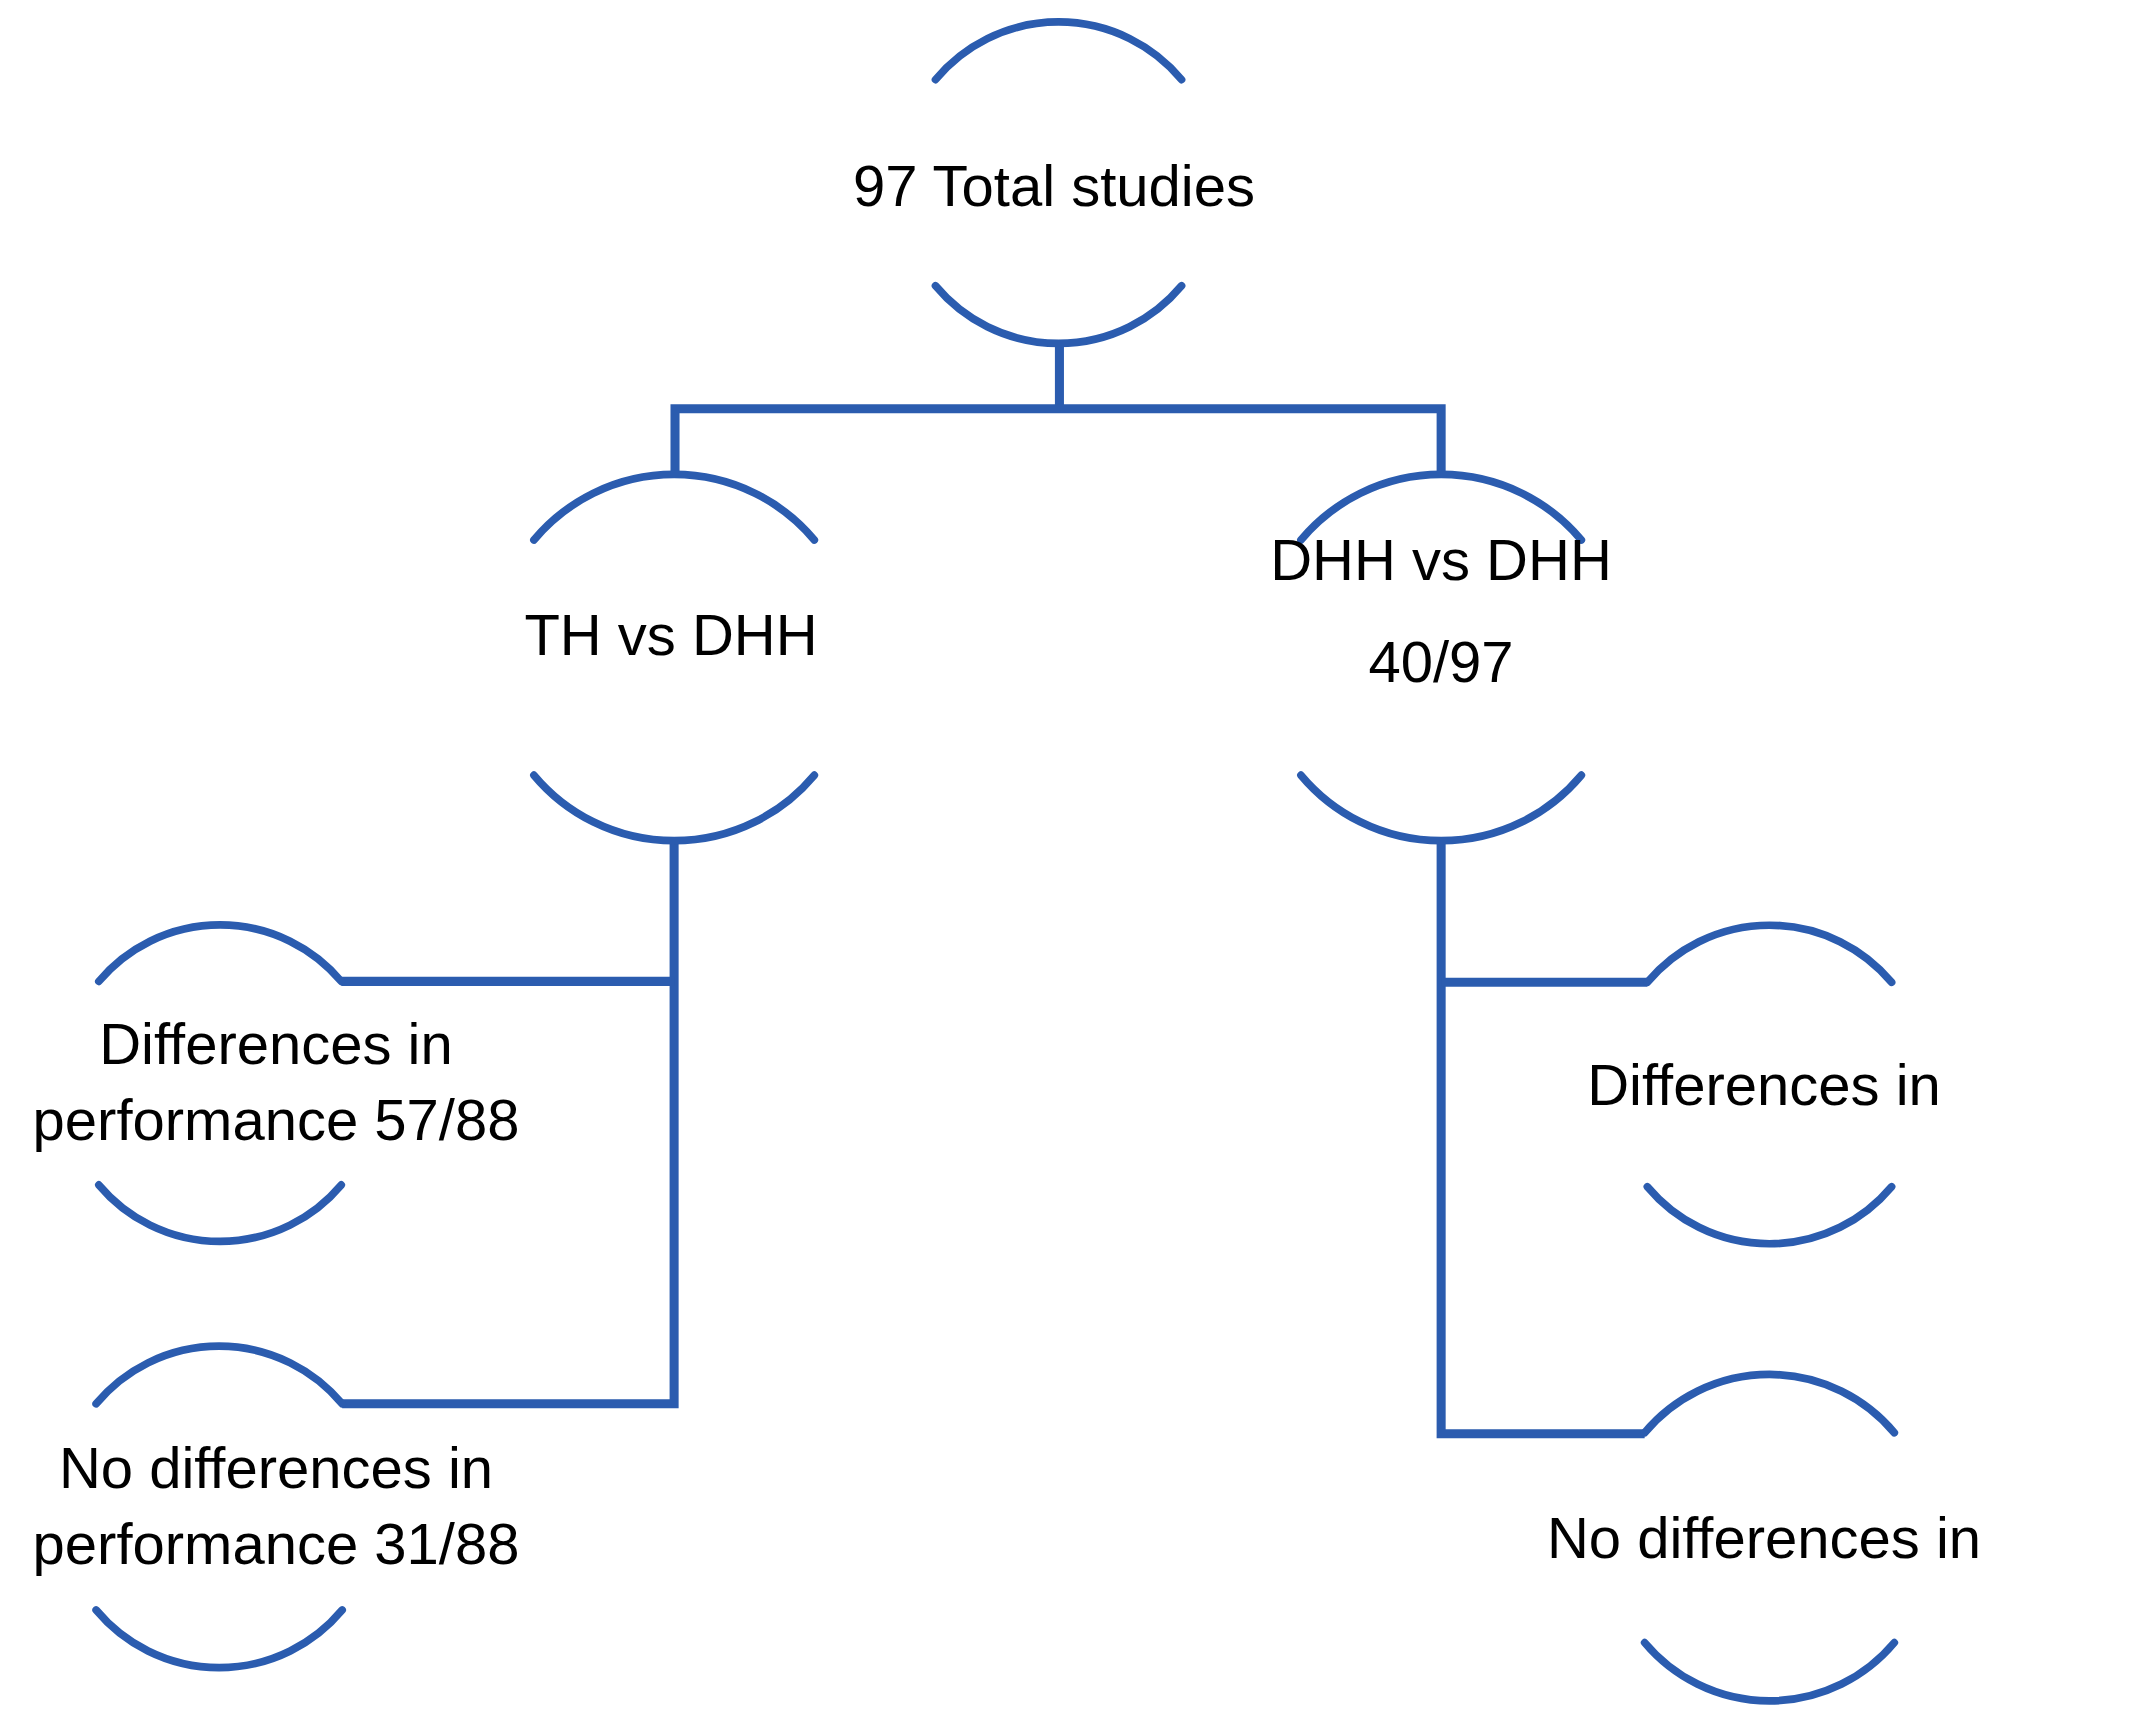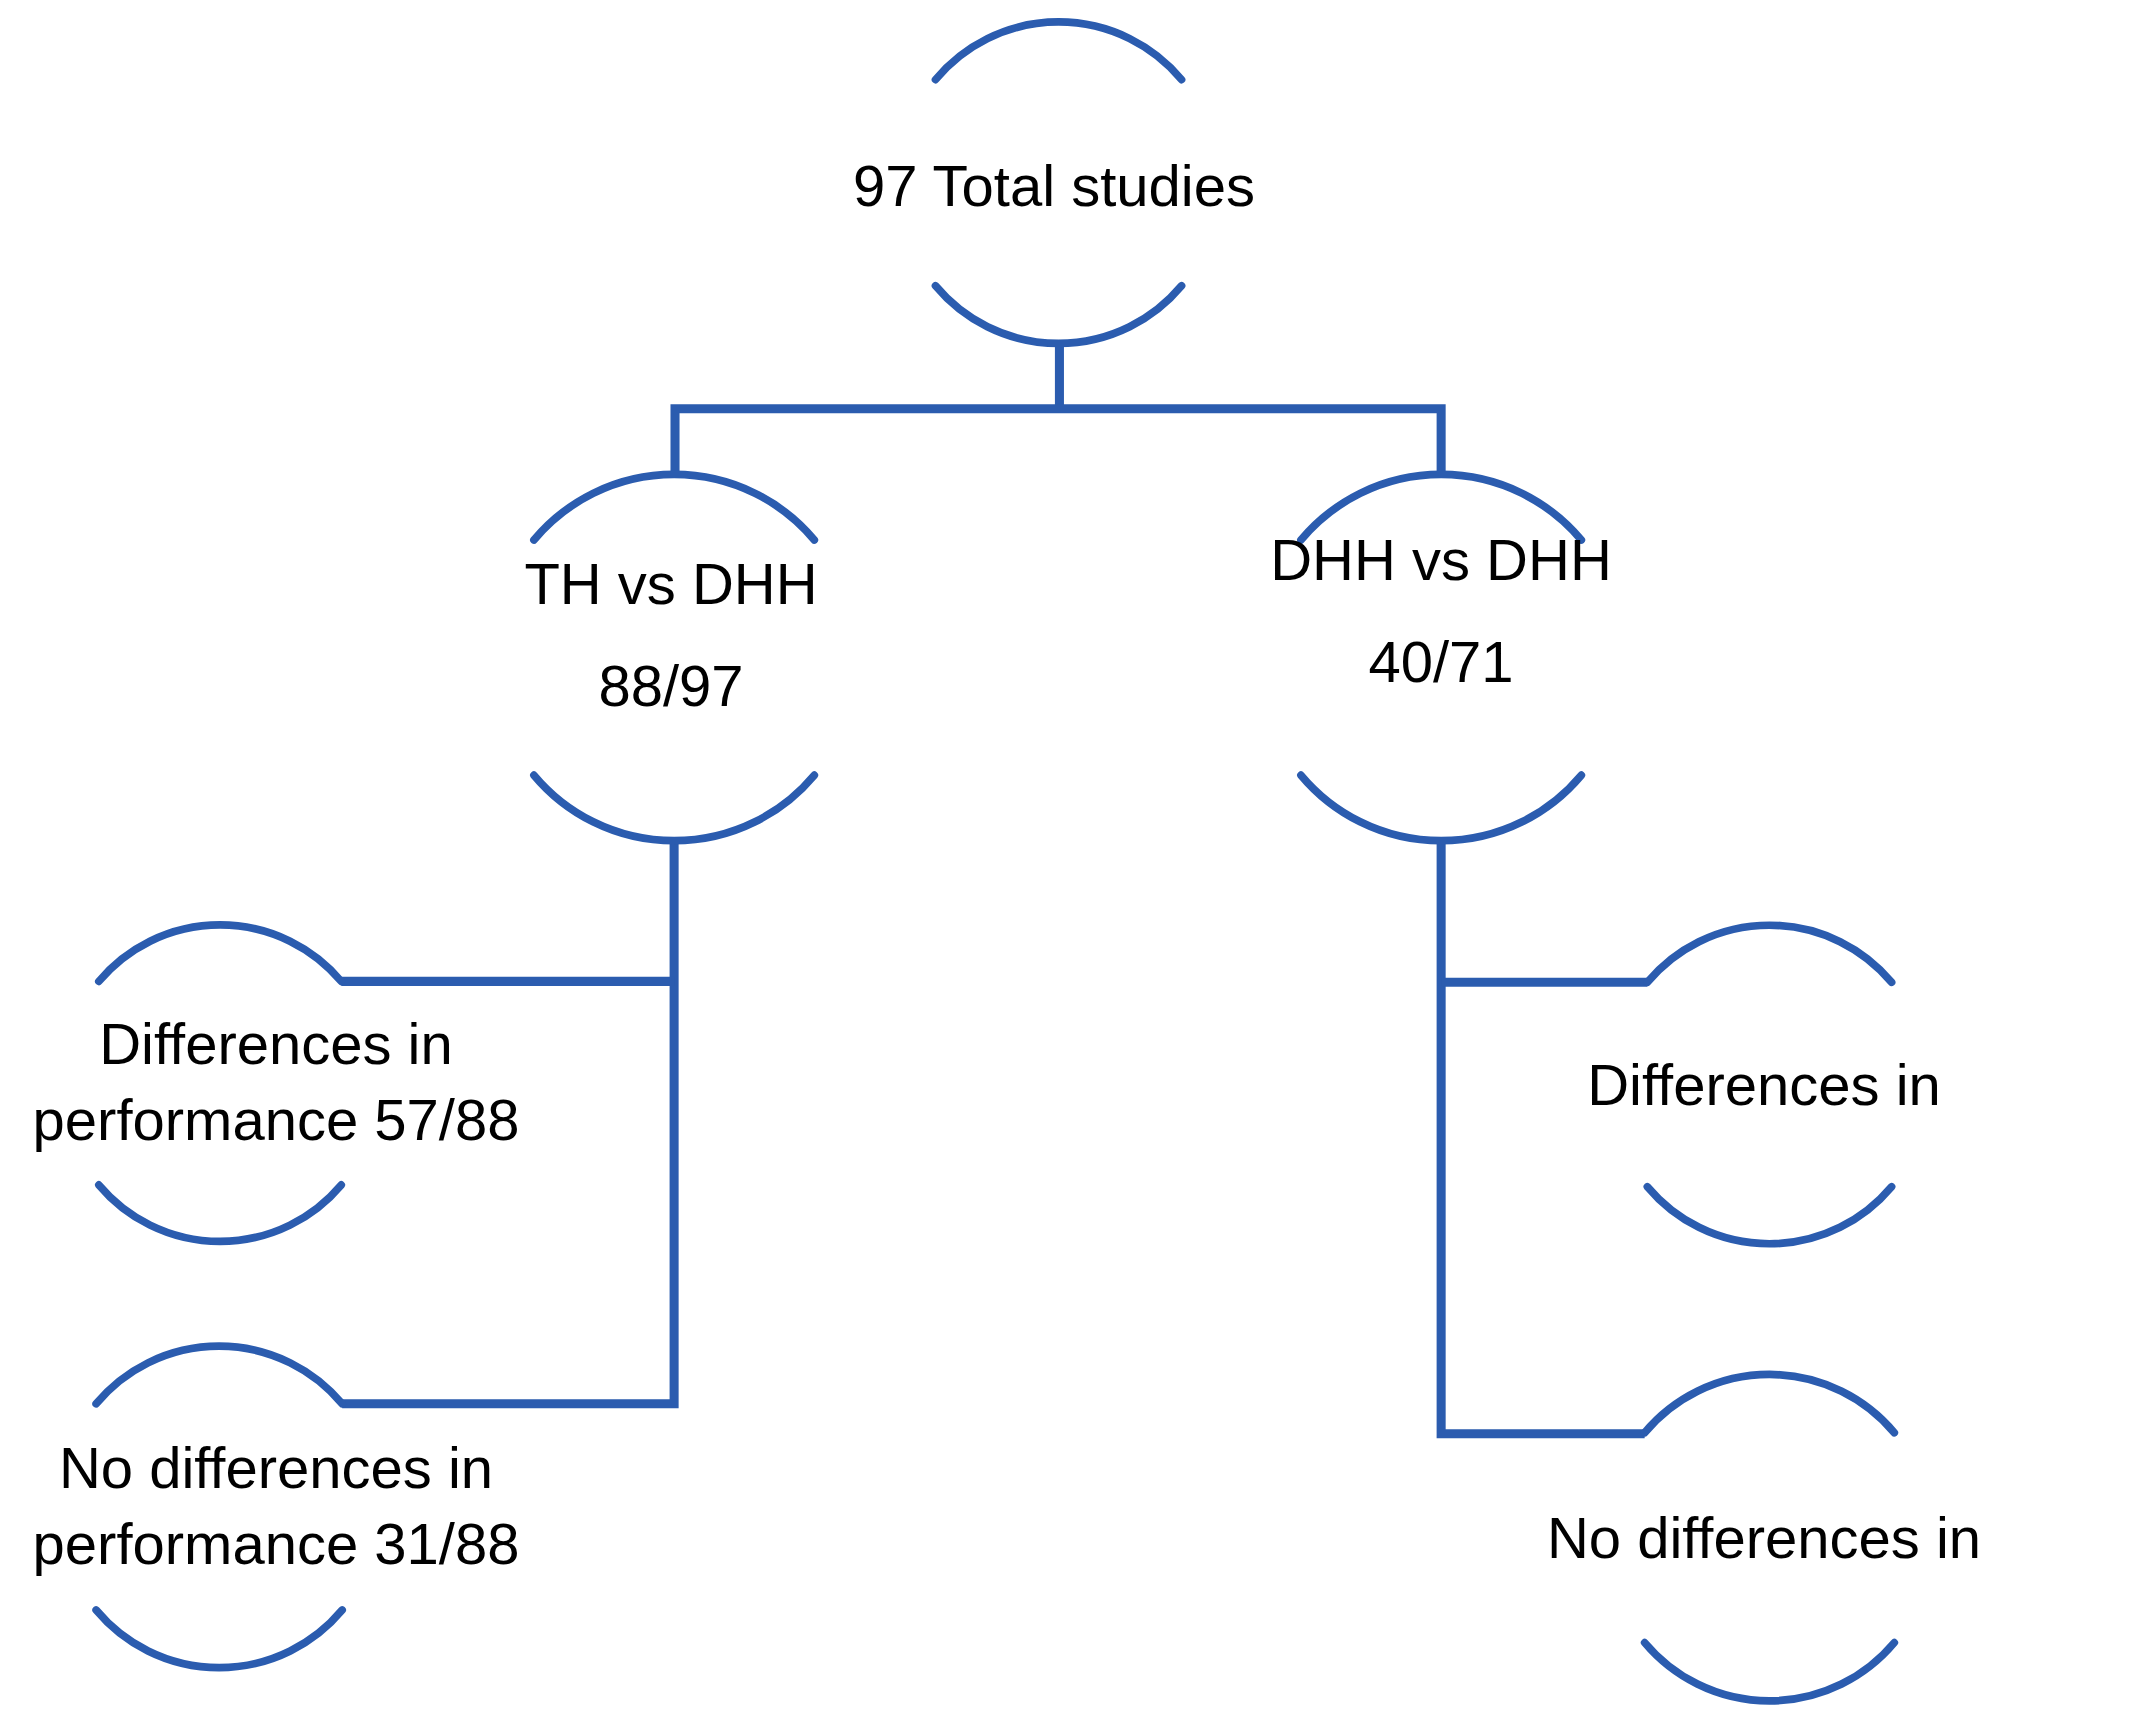--- a/index.html
+++ b/index.html
@@ -87,26 +87,25 @@
       <path class="arc" d="M 1818 1816 A 180 180 0 0 0 2094 1816"></path>
     </g>
   </svg>
 
   <div class="node-label lh-one" style="left:1054px; top:185px;">
     <span>97 Total studies</span>
   </div>
 
   <div class="node-label lh-wide" style="left:671px; top:635px;">
     <span>TH vs DHH</span>
-    <span>88/97</span>
   </div>
 
   <div class="node-label lh-wide" style="left:1441px; top:611px;">
     <span>DHH vs DHH</span>
-    <span>40/71</span>
+    <span>40/97</span>
   </div>
 
   <div class="node-label lh-tight" style="left:276px; top:1082px;">
     <span>Differences in</span>
     <span>performance 57/88</span>
   </div>
 
   <div class="node-label lh-tight" style="left:276px; top:1506px;">
     <span>No differences in</span>
     <span>performance 31/88</span>

